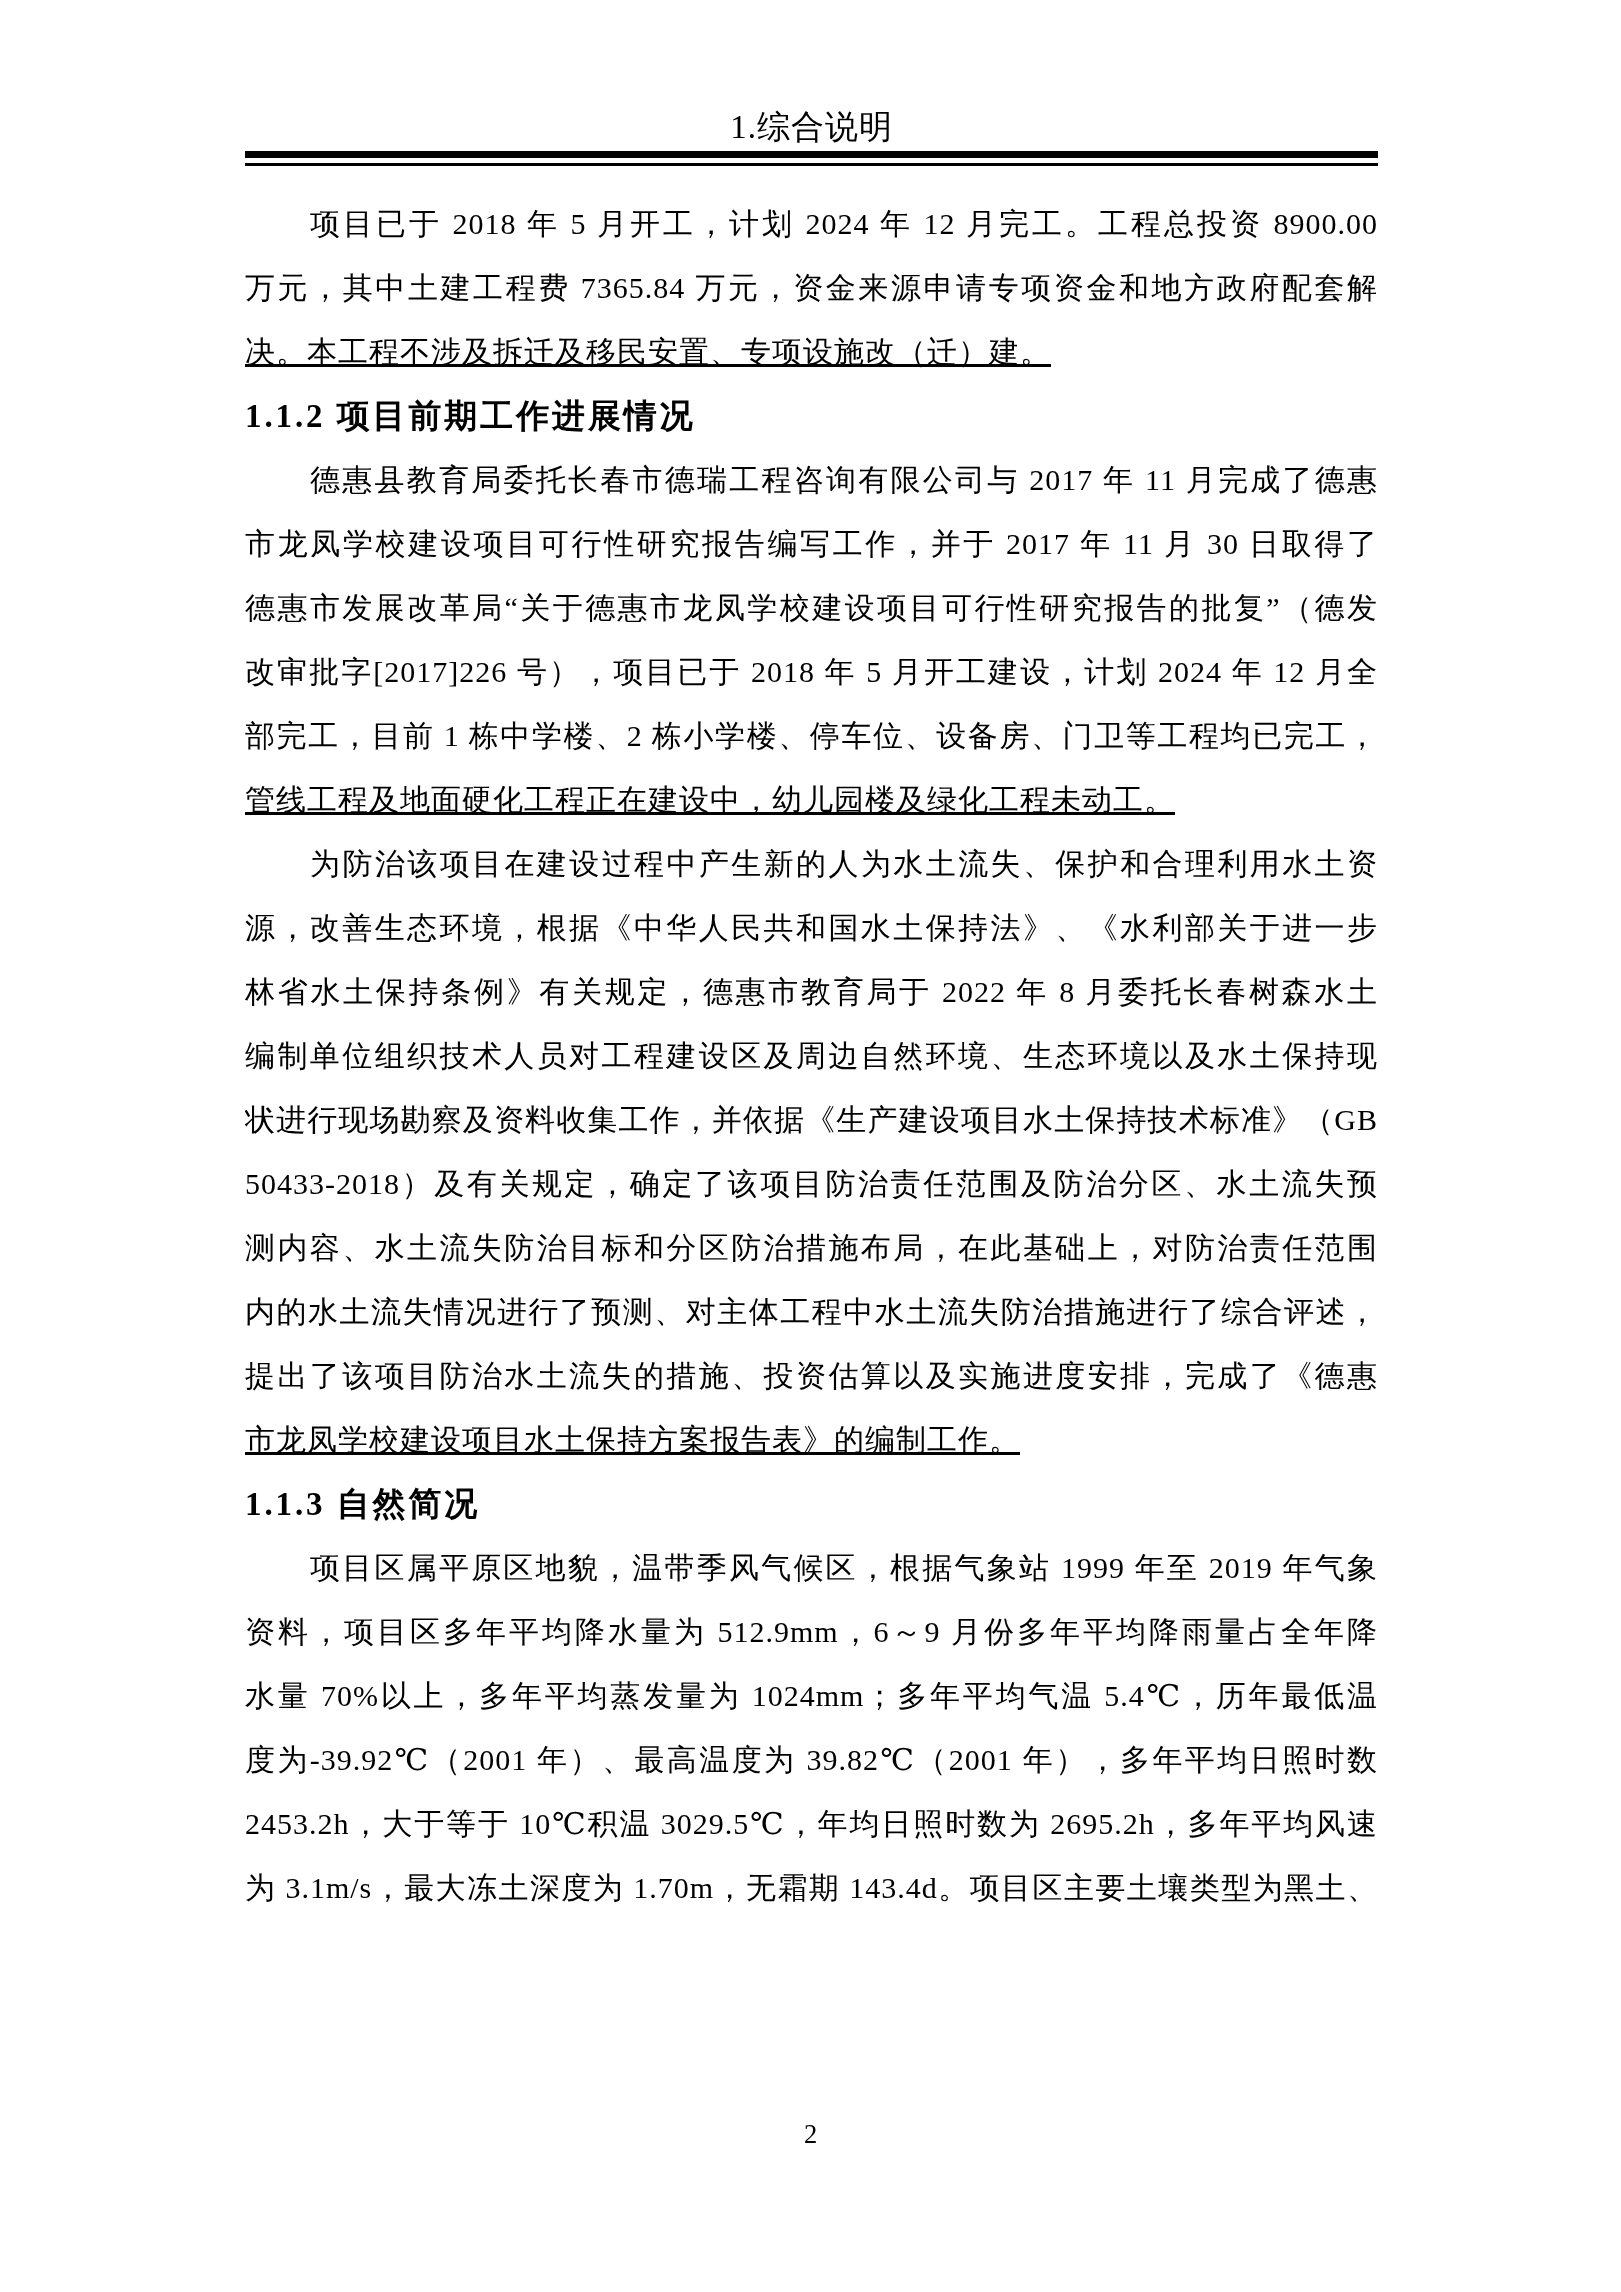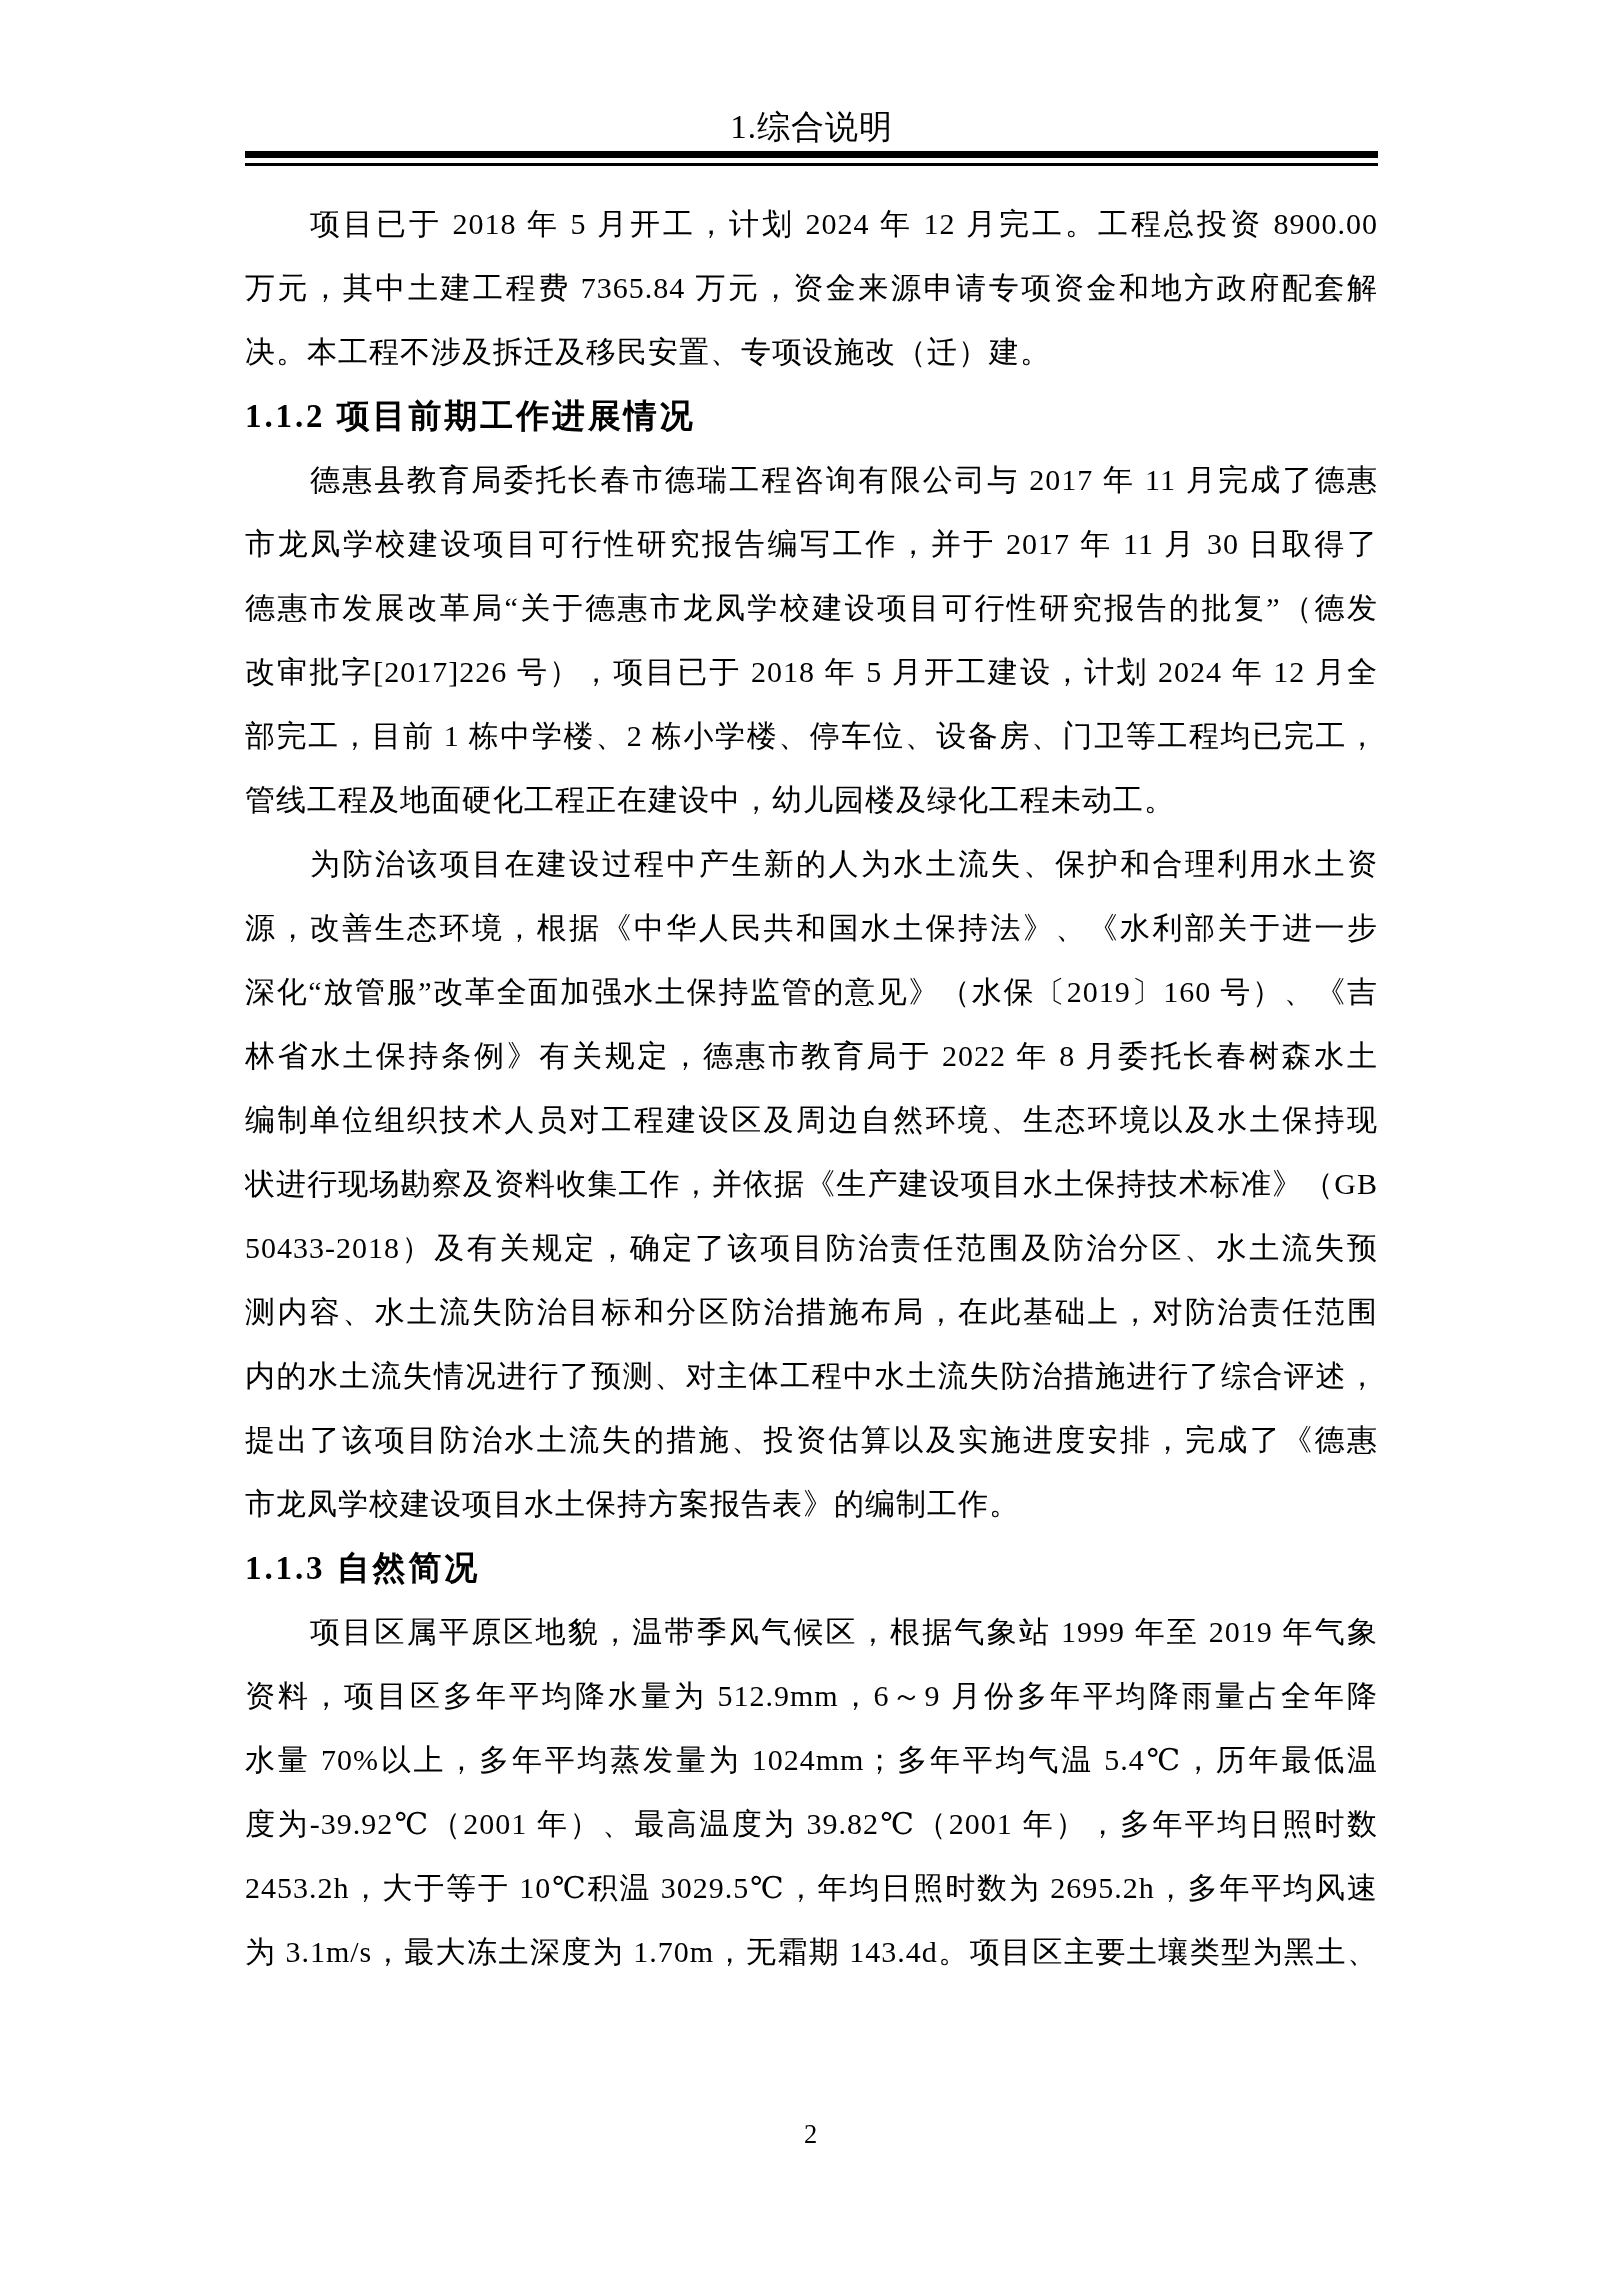--- a/index.html
+++ b/index.html
@@ -60,20 +60,21 @@
     text-align: justify;
     text-align-last: justify;
     text-justify: inter-character;
   }
   .line.indent {
     text-indent: 65px;
   }
   .line.plain {
     text-align: left;
     text-align-last: left;
+    text-decoration: underline;
   }
   .line.heading {
     text-align: left;
     text-align-last: left;
     font-weight: bold;
     font-size: 33px;
     letter-spacing: 2.9px;
   }
   .page-number {
     position: absolute;
@@ -100,21 +101,20 @@
       <div class="line plain">决。本工程不涉及拆迁及移民安置、专项设施改（迁）建。</div>
       <div class="line heading">1.1.2 项目前期工作进展情况</div>
       <div class="line justify indent">德惠县教育局委托长春市德瑞工程咨询有限公司与 2017 年 11 月完成了德惠</div>
       <div class="line justify">市龙凤学校建设项目可行性研究报告编写工作，并于 2017 年 11 月 30 日取得了</div>
       <div class="line justify">德惠市发展改革局“关于德惠市龙凤学校建设项目可行性研究报告的批复”（德发</div>
       <div class="line justify">改审批字[2017]226 号），项目已于 2018 年 5 月开工建设，计划 2024 年 12 月全</div>
       <div class="line justify">部完工，目前 1 栋中学楼、2 栋小学楼、停车位、设备房、门卫等工程均已完工，</div>
       <div class="line plain">管线工程及地面硬化工程正在建设中，幼儿园楼及绿化工程未动工。</div>
       <div class="line justify indent">为防治该项目在建设过程中产生新的人为水土流失、保护和合理利用水土资</div>
       <div class="line justify">源，改善生态环境，根据《中华人民共和国水土保持法》、《水利部关于进一步</div>
-      <div class="line justify">深化“放管服”改革全面加强水土保持监管的意见》（水保〔2019〕160 号）、《吉</div>
       <div class="line justify">林省水土保持条例》有关规定，德惠市教育局于 2022 年 8 月委托长春树森水土</div>
       <div class="line justify">编制单位组织技术人员对工程建设区及周边自然环境、生态环境以及水土保持现</div>
       <div class="line justify">状进行现场勘察及资料收集工作，并依据《生产建设项目水土保持技术标准》（GB</div>
       <div class="line justify">50433-2018）及有关规定，确定了该项目防治责任范围及防治分区、水土流失预</div>
       <div class="line justify">测内容、水土流失防治目标和分区防治措施布局，在此基础上，对防治责任范围</div>
       <div class="line justify">内的水土流失情况进行了预测、对主体工程中水土流失防治措施进行了综合评述，</div>
       <div class="line justify">提出了该项目防治水土流失的措施、投资估算以及实施进度安排，完成了《德惠</div>
       <div class="line plain">市龙凤学校建设项目水土保持方案报告表》的编制工作。</div>
       <div class="line heading">1.1.3 自然简况</div>
       <div class="line justify indent">项目区属平原区地貌，温带季风气候区，根据气象站 1999 年至 2019 年气象</div>

